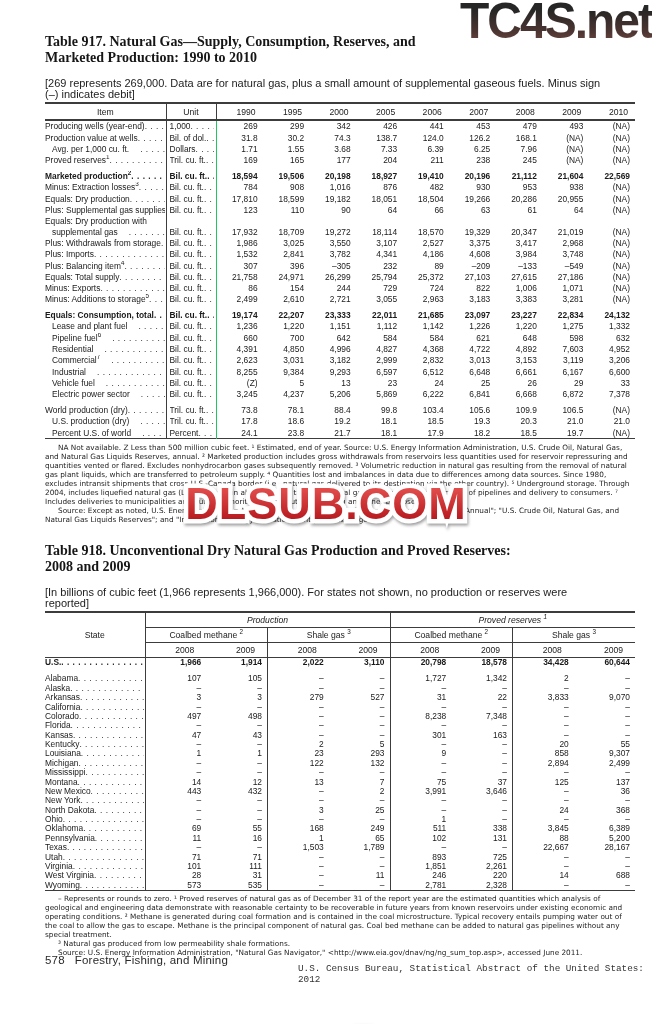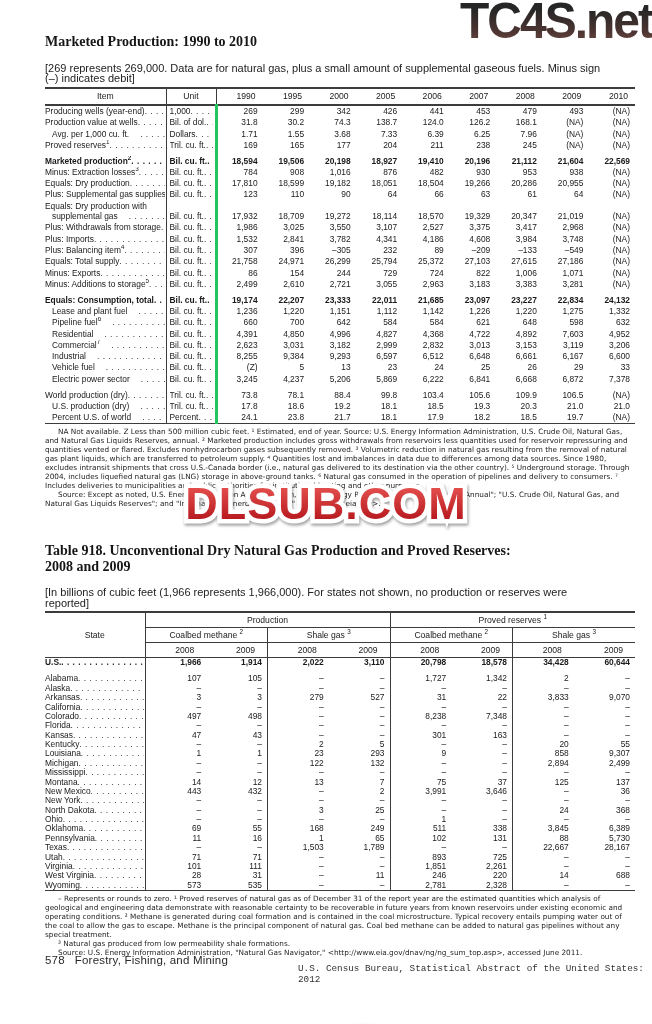--- a/index.html
+++ b/index.html
@@ -11,41 +11,41 @@
 
   .t-title{font-family:"Liberation Serif","DejaVu Serif",serif;font-weight:700;
            font-size:14px;line-height:15.5px;color:#161616;}
   .t-note{font-size:11px;line-height:10.5px;margin-top:13px;max-width:566px;color:#222;}
 
   table{border-collapse:collapse;table-layout:fixed;width:590px;font-size:8.4px;
         border-top:2px solid #3c3c3c;border-bottom:1.5px solid #3c3c3c;margin-top:3px;}
   thead th{font-weight:normal;font-size:8.6px;padding:2.5px 2px;border-bottom:2px solid #3c3c3c;}
   td{padding:0.45px 5px 0.45px 0;line-height:10.4px;vertical-align:bottom;white-space:nowrap;overflow:hidden;}
   td.stub{padding-right:1px;border-right:1px solid #3c3c3c;margin-left:40px;}
-  td.unit{border-right:3px solid #22c55e;padding-left:3px;padding-right:2px;}
+  td.unit{border-right:1px solid #22c55e;padding-left:3px;padding-right:2px;}
   td.val{text-align:right;}
   tr.bold{font-weight:700;}
   #t917 tr.gap td{padding-top:5px;}
   #t918 tr.gap td{padding-top:7px;text-align:right;}
   .leader{display:flex;overflow:hidden;}
   .leader .lbl{flex:0 0 auto;}
   .leader .dots{flex:1 1 auto;overflow:hidden;white-space:nowrap;min-width:0;color:#2c2c2c;}
   .dots::after{content:" . . . . . . . . . . . . . . . . . . . . . . . . . . . . . . . . . . . . .";letter-spacing:0.5px;}
   .ind{padding-left:7px;gap:11px;}
   .l1{line-height:10.4px;}
   sup{font-size:6.3px;vertical-align:super;line-height:0;}
 
   #t917 th.h-item,#t917 th.h-unit{border-right:1px solid #3c3c3c;}
   #t917 th.h-year{text-align:right;padding-right:7px;}
 
   #t918{font-size:8.4px;}
   #t918 td{line-height:9.0px;padding-top:0.2px;padding-bottom:0.2px;}
   #t918 thead th{padding:2px 2px;}
   #t918 th.state-h{border-bottom:1.5px solid #3c3c3c;border-right:1px solid #3c3c3c;vertical-align:middle;}
-  #t918 th.grp{border-bottom:1px solid #3c3c3c;}
+  #t918 th.grp{border-bottom:1px solid #3c3c3c;font-style:italic;}
   #t918 th.sub{border-bottom:1px solid #3c3c3c;}
   #t918 th.h-year{border-bottom:1.5px solid #3c3c3c;text-align:right;padding-right:12px;}
   #t918 .vl{border-left:1px solid #3c3c3c;}
   #t918 td.stub{border-right:1px solid #3c3c3c;}
 
   .fn{font-family:"DejaVu Sans",sans-serif;font-size:7.3px;line-height:9.0px;margin-top:3.5px;color:#1d1d1d;}
   .fn p{margin:0;text-indent:13px;}
 
   .footer-left{position:absolute;left:45px;top:954px;font-size:11.5px;color:#2a2a2a;letter-spacing:0.2px;}
   .footer-left .pn{margin-right:10px;}
@@ -75,20 +75,21 @@
 <body>
 
 <div class="page">
 
   <div class="wm" id="wm-top">
     <span>TC4S.net</span>
   </div>
 
   <div class="sec" id="sec917">
     <div class="t-title">
+      <div>Table 917. Natural Gas—Supply, Consumption, Reserves, and</div>
       <div>Marketed Production: 1990 to 2010</div>
     </div>
     <div class="t-note">[269 represents 269,000. Data are for natural gas, plus a small amount of supplemental gaseous fuels. Minus sign (–) indicates debit]</div>
 
     <table id="t917">
       <colgroup>
           <col style="width:121px">
           <col style="width:50px">
         </colgroup>
       <thead>
@@ -1050,21 +1051,21 @@
                 <span class="dots"></span>
               </div>
             </td>
             <td class="val">11</td>
             <td class="val">16</td>
             <td class="val vl">1</td>
             <td class="val">65</td>
             <td class="val vl">102</td>
             <td class="val">131</td>
             <td class="val vl">88</td>
-            <td class="val">5,730</td>
+            <td class="val">5,200</td>
           </tr>
           <tr>
             <td class="stub">
               <div class="leader">
                 <span class="lbl">Texas</span>
                 <span class="dots"></span>
               </div>
             </td>
             <td class="val">–</td>
             <td class="val">–</td>

